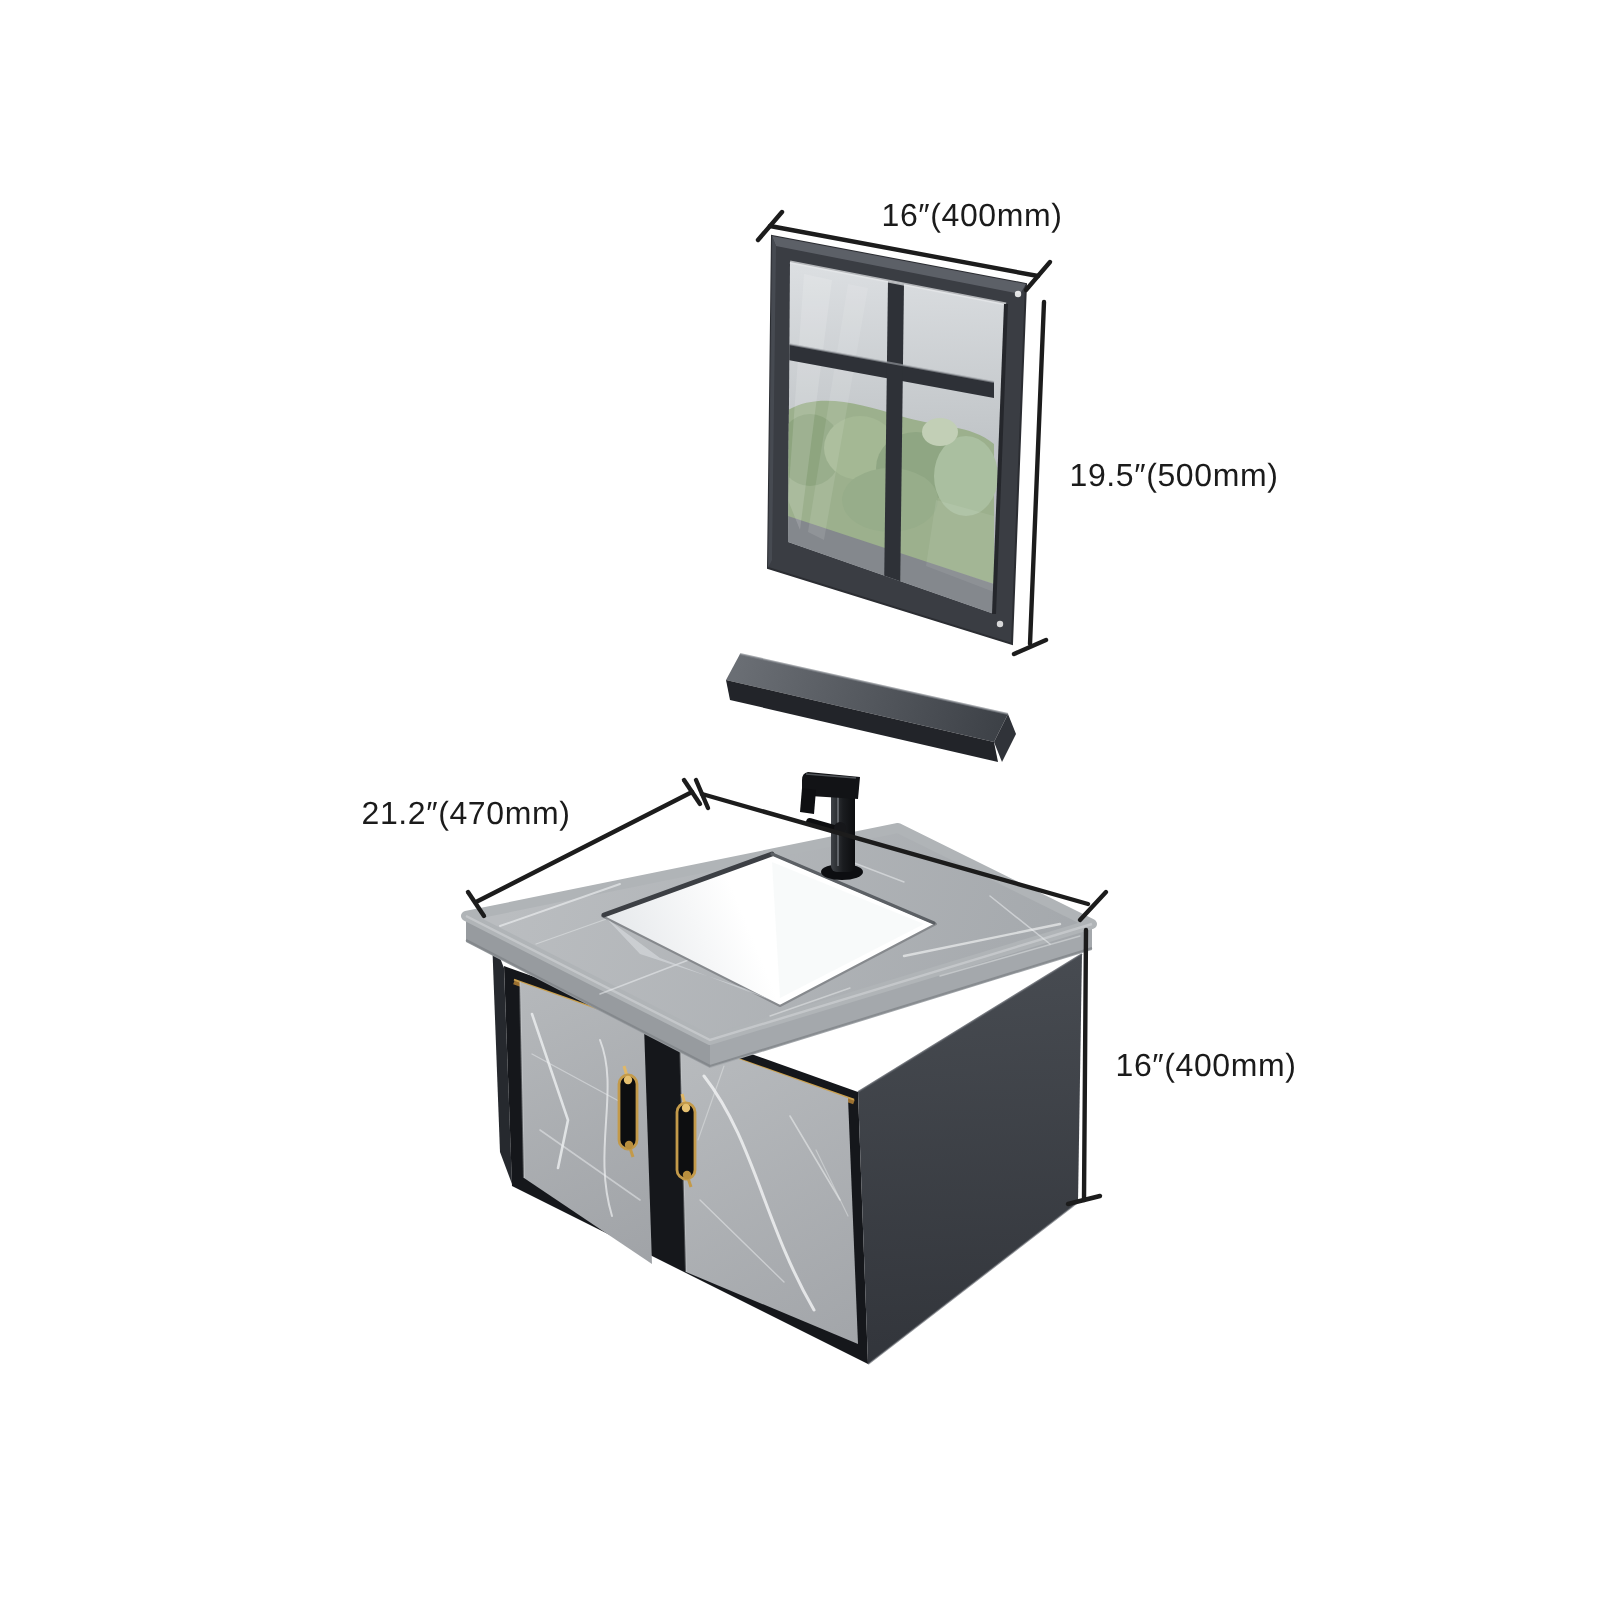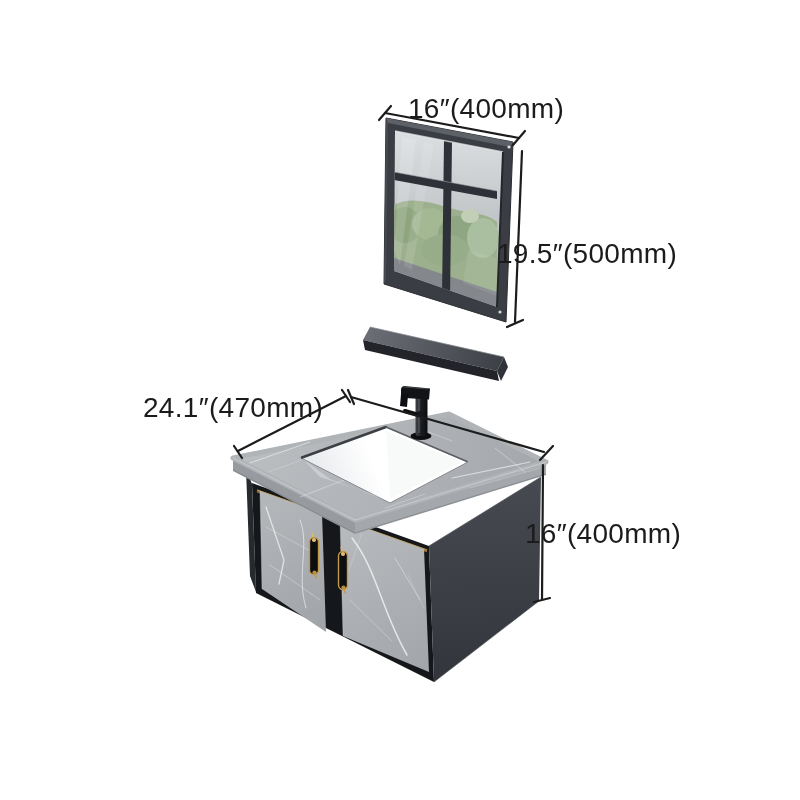--- a/index.html
+++ b/index.html
@@ -7,28 +7,28 @@
     position:relative;
     width:800px;height:800px;
     background:#ffffff;
     overflow:hidden;
     font-family:"Liberation Sans", sans-serif;
   }
   .stage svg{position:absolute;left:0;top:0;}
   .dim-label{
     position:absolute;
     transform:translate(-50%,-50%);
-    font-size:28px;
+    font-size:16px;
     line-height:1;
     color:#1b1b1b;
     letter-spacing:0.3px;
     white-space:nowrap;
   }
   #dim-mirror-width {left:486px;top:109px;}
-  #dim-mirror-height{left:587px;top:254px;}
+  #dim-mirror-height{left:587px;top:239px;}
   #dim-vanity-depth {left:233px;top:408px;}
   #dim-vanity-width {left:547px;top:425px;}
   #dim-vanity-height{left:603px;top:534px;}
 </style>
 </head>
 <body>
 
 <div class="stage">
 
 <svg width="800" height="800" viewBox="0 0 800 800">
@@ -216,16 +216,16 @@
     </g>
     <g>
       <path d="M543,465 L542,600"></path>
       <path d="M534,602 L550,598"></path>
     </g>
   </g>
 </svg>
 
 <div class="dim-label" id="dim-mirror-width">16″(400mm)</div>
 <div class="dim-label" id="dim-mirror-height">19.5″(500mm)</div>
-<div class="dim-label" id="dim-vanity-depth">24.1″(470mm)</div>
+<div class="dim-label" id="dim-vanity-depth">21.2″(470mm)</div>
 <div class="dim-label" id="dim-vanity-height">16″(400mm)</div>
 
 </div>
 
 </body></html>

